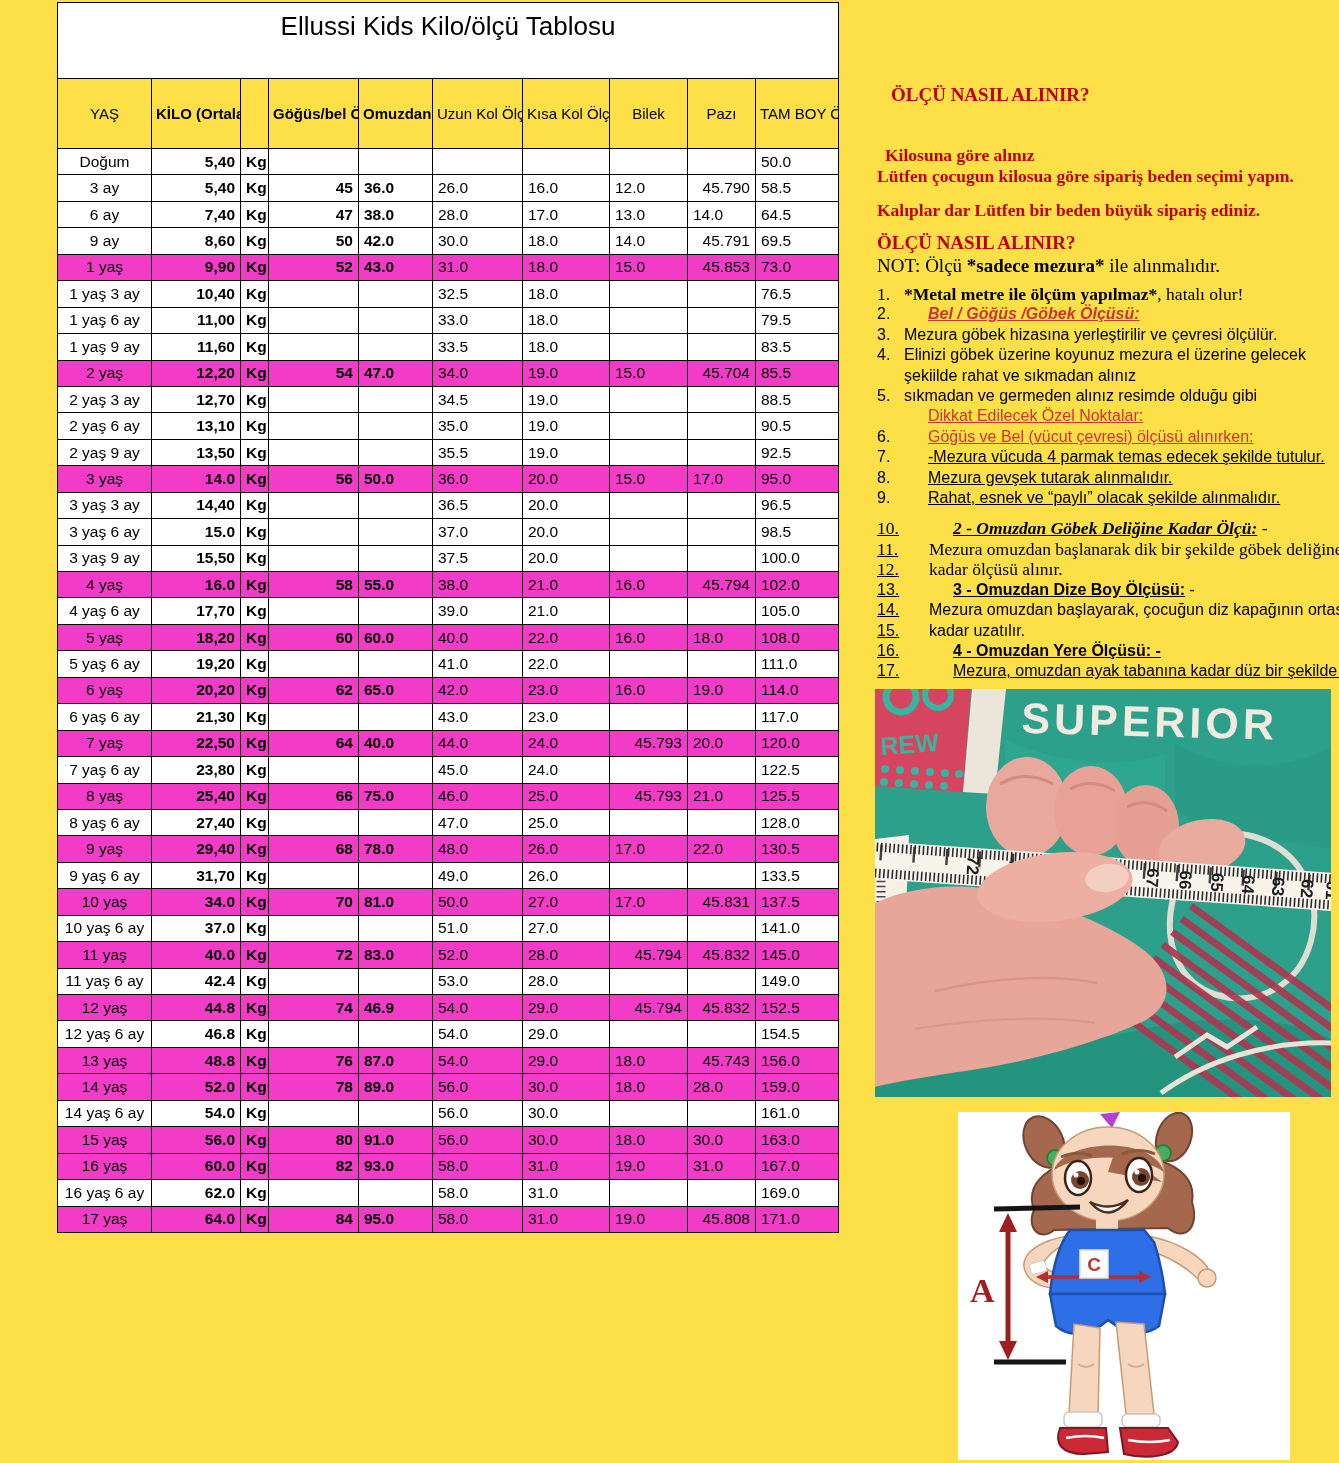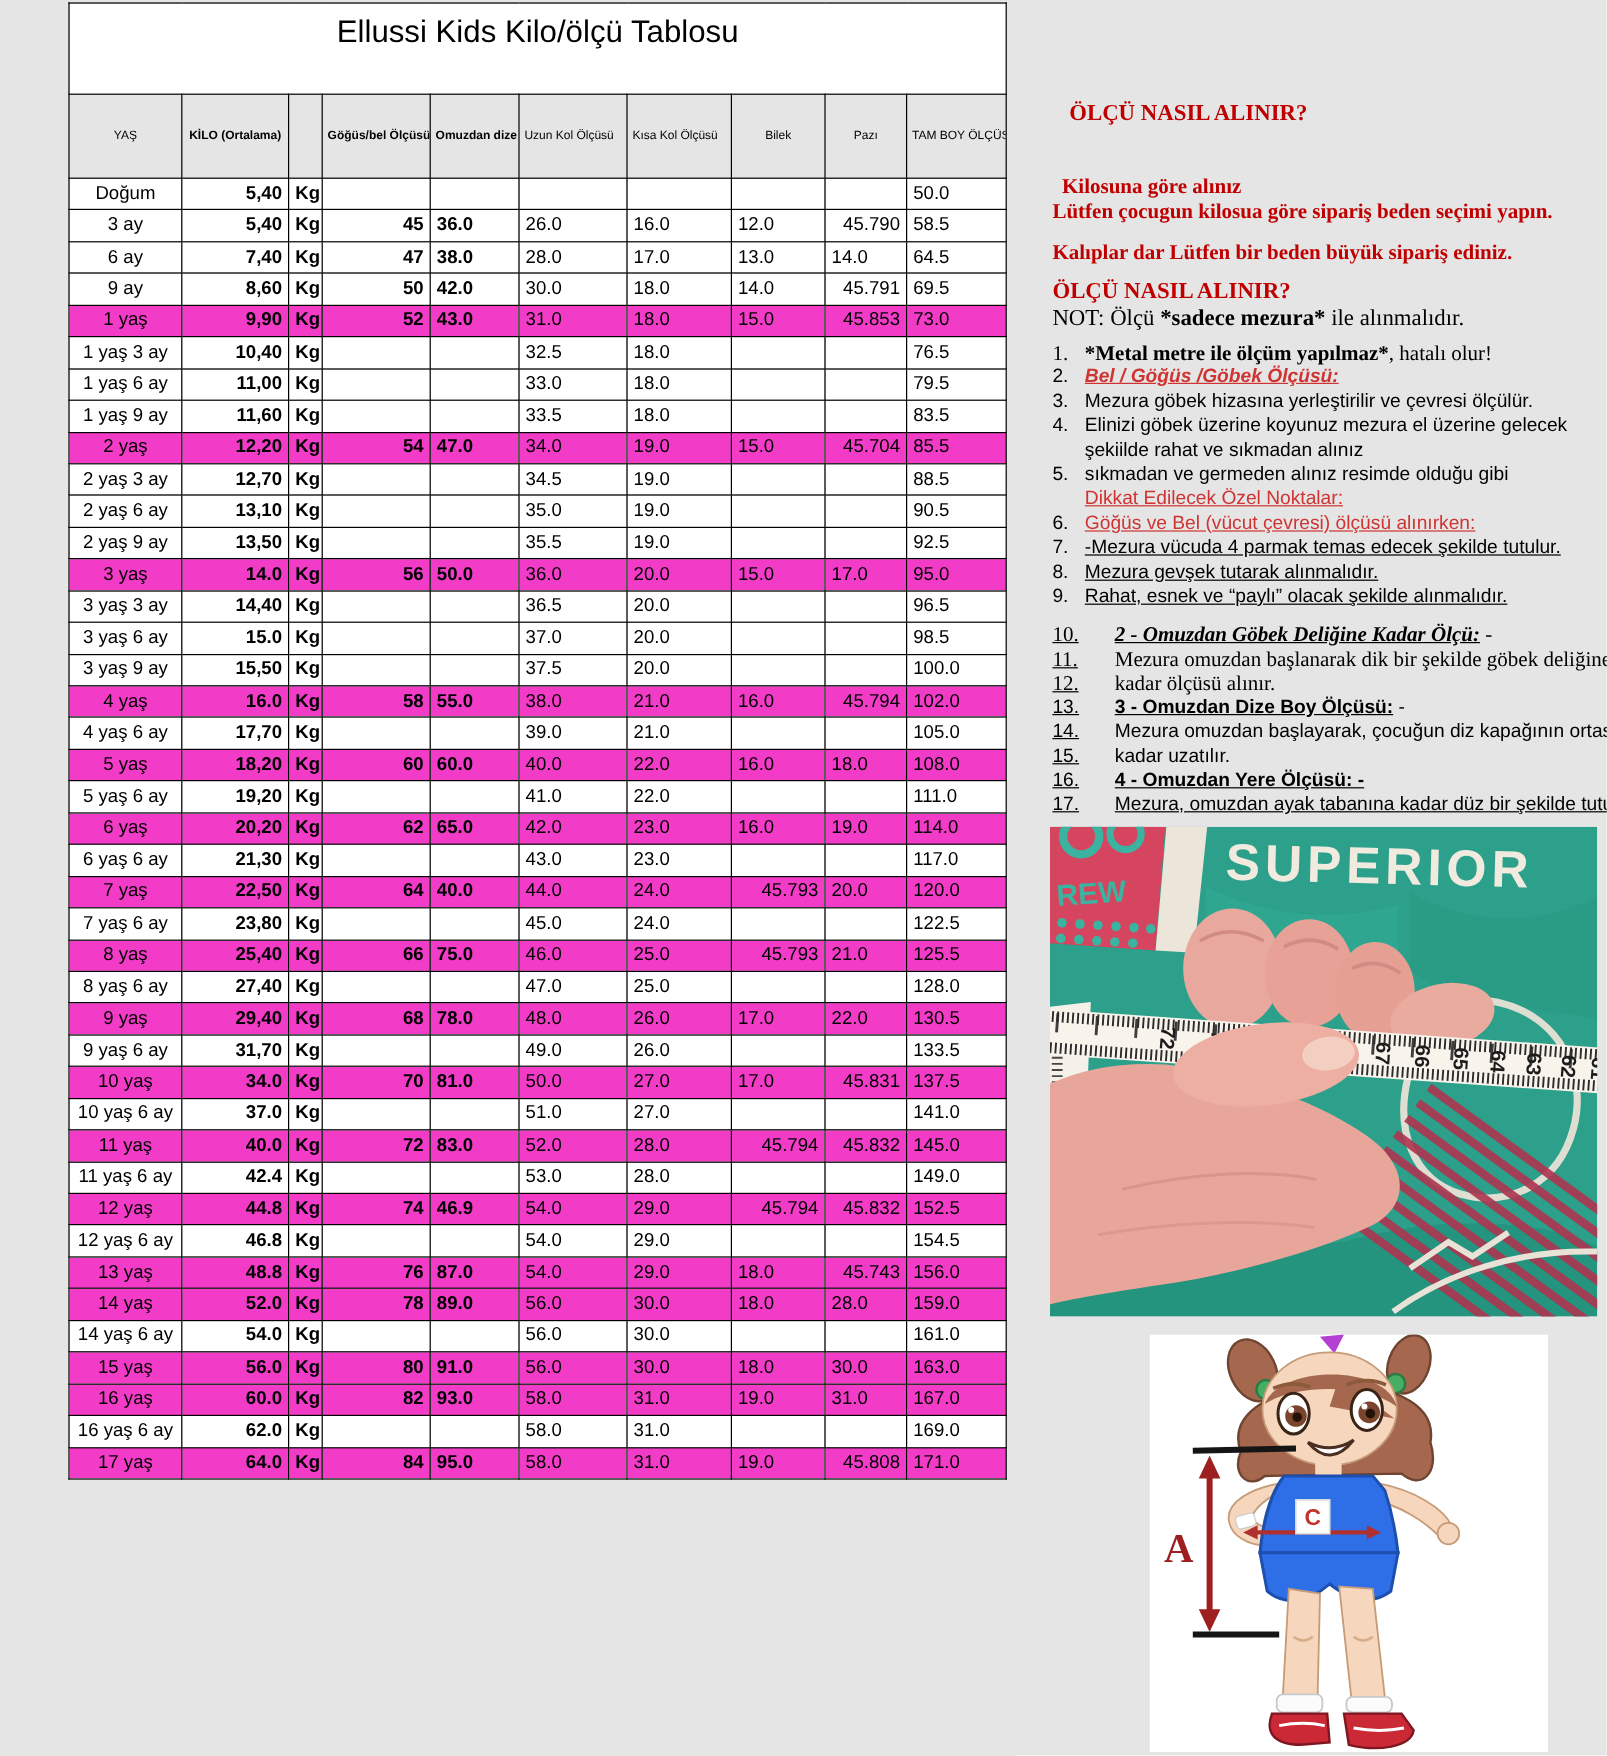--- a/index.html
+++ b/index.html
@@ -1,25 +1,25 @@
 <!DOCTYPE html>
 <html><head>
 <meta charset="utf-8">
 <style>
   * { margin:0; padding:0; box-sizing:border-box; }
   html,body { background:#fff; }
   body { width:1339px; height:1463px; overflow:hidden; font-family:"Liberation Sans",sans-serif; color:#000; }
-  .page { position:relative; width:1339px; height:1463px; background:#e5e5e5; }
+  .page { position:relative; width:1339px; height:1463px; background:#fde047; }
 
   
   table.size { position:absolute; left:57px; top:2px; width:781px; border-collapse:collapse; table-layout:fixed; }
   table.size th, table.size td { border:1.7px solid #000; overflow:hidden; white-space:nowrap; }
   .title-cell { height:76px; vertical-align:top; padding-top:8px; text-align:center;
                 font-size:26px; font-weight:400; background:#fff; }
-  .hcell { height:70px; font-size:10px; font-weight:400; vertical-align:middle;
+  .hcell { height:70px; font-size:15px; font-weight:400; vertical-align:middle;
            white-space:pre-line; padding:0 4px; line-height:19px; }
   table.size td { height:26.45px; font-size:15.5px; padding:0 5px; background:#fff; }
   tr.hl td { background:#f23cc7; }
   .a-c { text-align:center; } .a-l { text-align:left; } .a-r { text-align:right; }
   .bold { font-weight:bold; }
 
   
   .right-panel { position:absolute; left:877px; top:84px; width:468px; }
   .p-h1, .p-h2 { font-family:"Liberation Serif",serif; font-weight:bold; font-size:19px; color:#c00000; }
   .p-h1 { margin-left:14px; }
@@ -29,21 +29,21 @@
   .p-h2 { margin-top:11px; }
   .p-note { margin-top:1px; font-family:"Liberation Serif",serif; font-size:19px; color:#000; }
   .list { margin-top:7px; }
   .list2 { margin-top:10px; }
   .item { display:flex; line-height:20.4px; }
   .item.nw .txt { white-space:nowrap; }
   .f-sans { font-family:"Liberation Sans",sans-serif; font-size:16px; }
   .f-serif { font-family:"Liberation Serif",serif; font-size:17.5px; }
   .num { flex:0 0 27px; }
   .list2 .num { flex:0 0 52px;text-decoration:underline; }
-  .b { font-weight:bold; } .i { font-style:italic; } .u { text-decoration:underline; }
+  .b { font-weight:bold; } .i { font-style:italic; } .u { text-decoration:underline;margin-left:24px; }
   .red { color:#cf3433; }
 
   
   svg.photo { position:absolute; left:875px; top:689px; width:456px; height:408px; display:block; }
   svg.girl  { position:absolute; left:958px; top:1112px; width:332px; height:348px; display:block; }
 </style>
 </head>
 <body>
 
 <div class="page">

